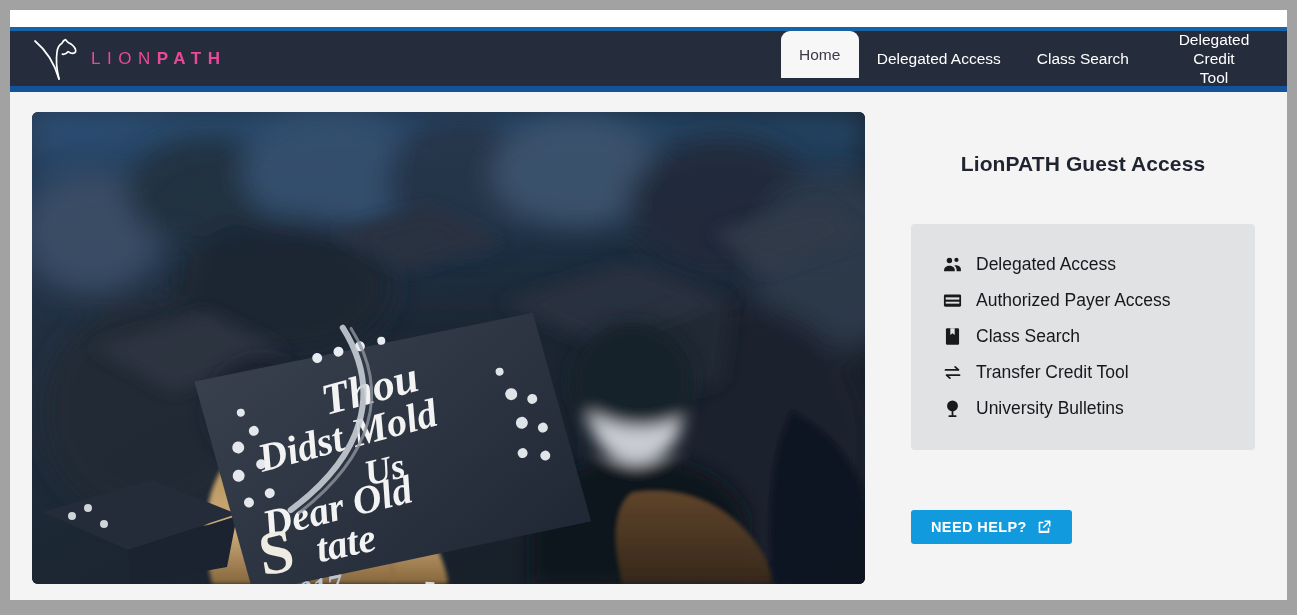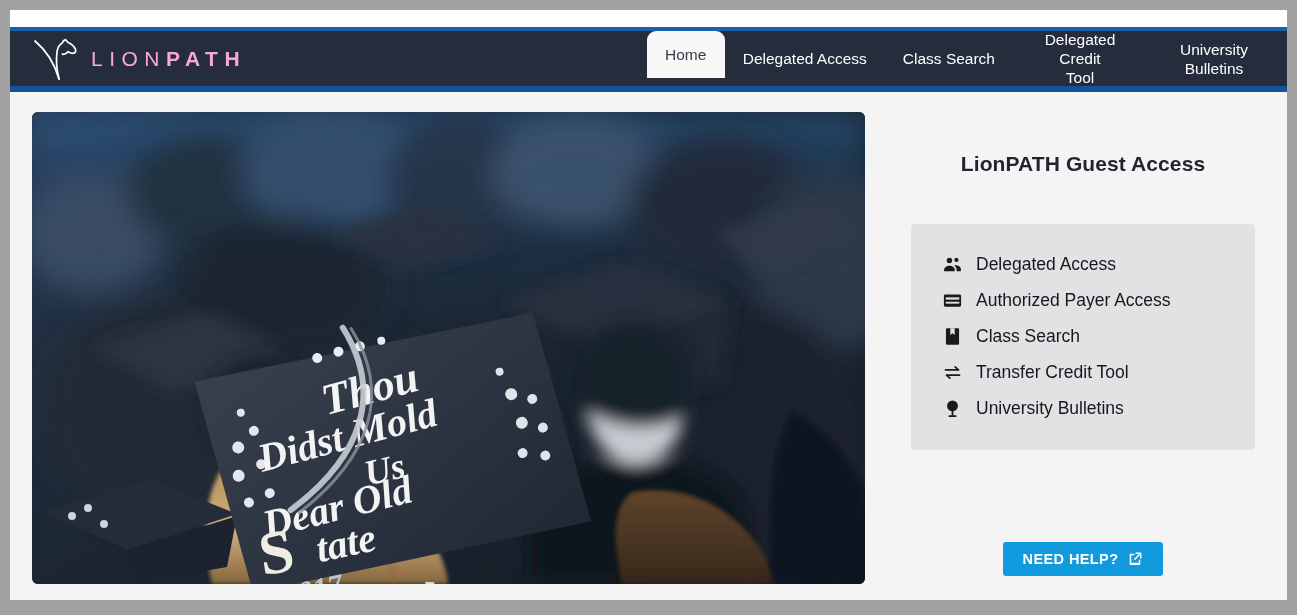--- a/index.html
+++ b/index.html
@@ -59,22 +59,22 @@
     padding-left: 23px;
     flex: 0 0 auto;
   }
   .brand-mark {
     width: 46px;
     height: 44px;
     margin-right: 12px;
     flex: 0 0 auto;
   }
   .brand-word {
-    color: #f9a8d4;
-    font-size: 21px;
+    color: #ec4899;
+    font-size: 17px;
     letter-spacing: 6.5px;
     font-weight: 700;
     white-space: nowrap;
     line-height: 1;
   }
   .brand-word .lion { font-weight: 400; }
 
   
   .nav-tabs {
     display: flex;
@@ -175,23 +175,23 @@
   .link-label {
     font-size: 17.5px;
     color: #16181c;
     line-height: 22px;
     white-space: nowrap;
   }
 
   
   .help-wrap {
     margin-top: auto;
-    margin-bottom: 24px;
-    display: flex;
-    justify-content: center;
+    margin-bottom: 56px;
+    display: flex;
+    justify-content: flex-start;
   }
   .help-button {
     background: #119ade;
     color: #ffffff;
     border: none;
     border-radius: 3px;
     font-family: "Liberation Sans", sans-serif;
     font-size: 14.5px;
     font-weight: 700;
     letter-spacing: 0.4px;
@@ -223,22 +223,20 @@
       </span>
       <span class="brand-word"><span class="lion">LION</span><span>PATH</span></span>
     </div>
 
     <nav class="nav-tabs">
       <div class="nav-tab active">Home</div>
       <div class="nav-tab">Delegated Access</div>
       <div class="nav-tab">Class Search</div>
       <div class="nav-tab wide">Delegated Credit
 Tool</div>
-      <div class="nav-tab wide">University
-Bulletins</div>
     </nav>
   </div>
   <div class="header-bottom-bar"></div>
 
   <div class="content">
 
     <div class="photo-col">
       <div class="photo-card">
         <svg viewBox="0 0 833 472" xmlns="http://www.w3.org/2000/svg" preserveAspectRatio="xMidYMid slice">
           <defs>

